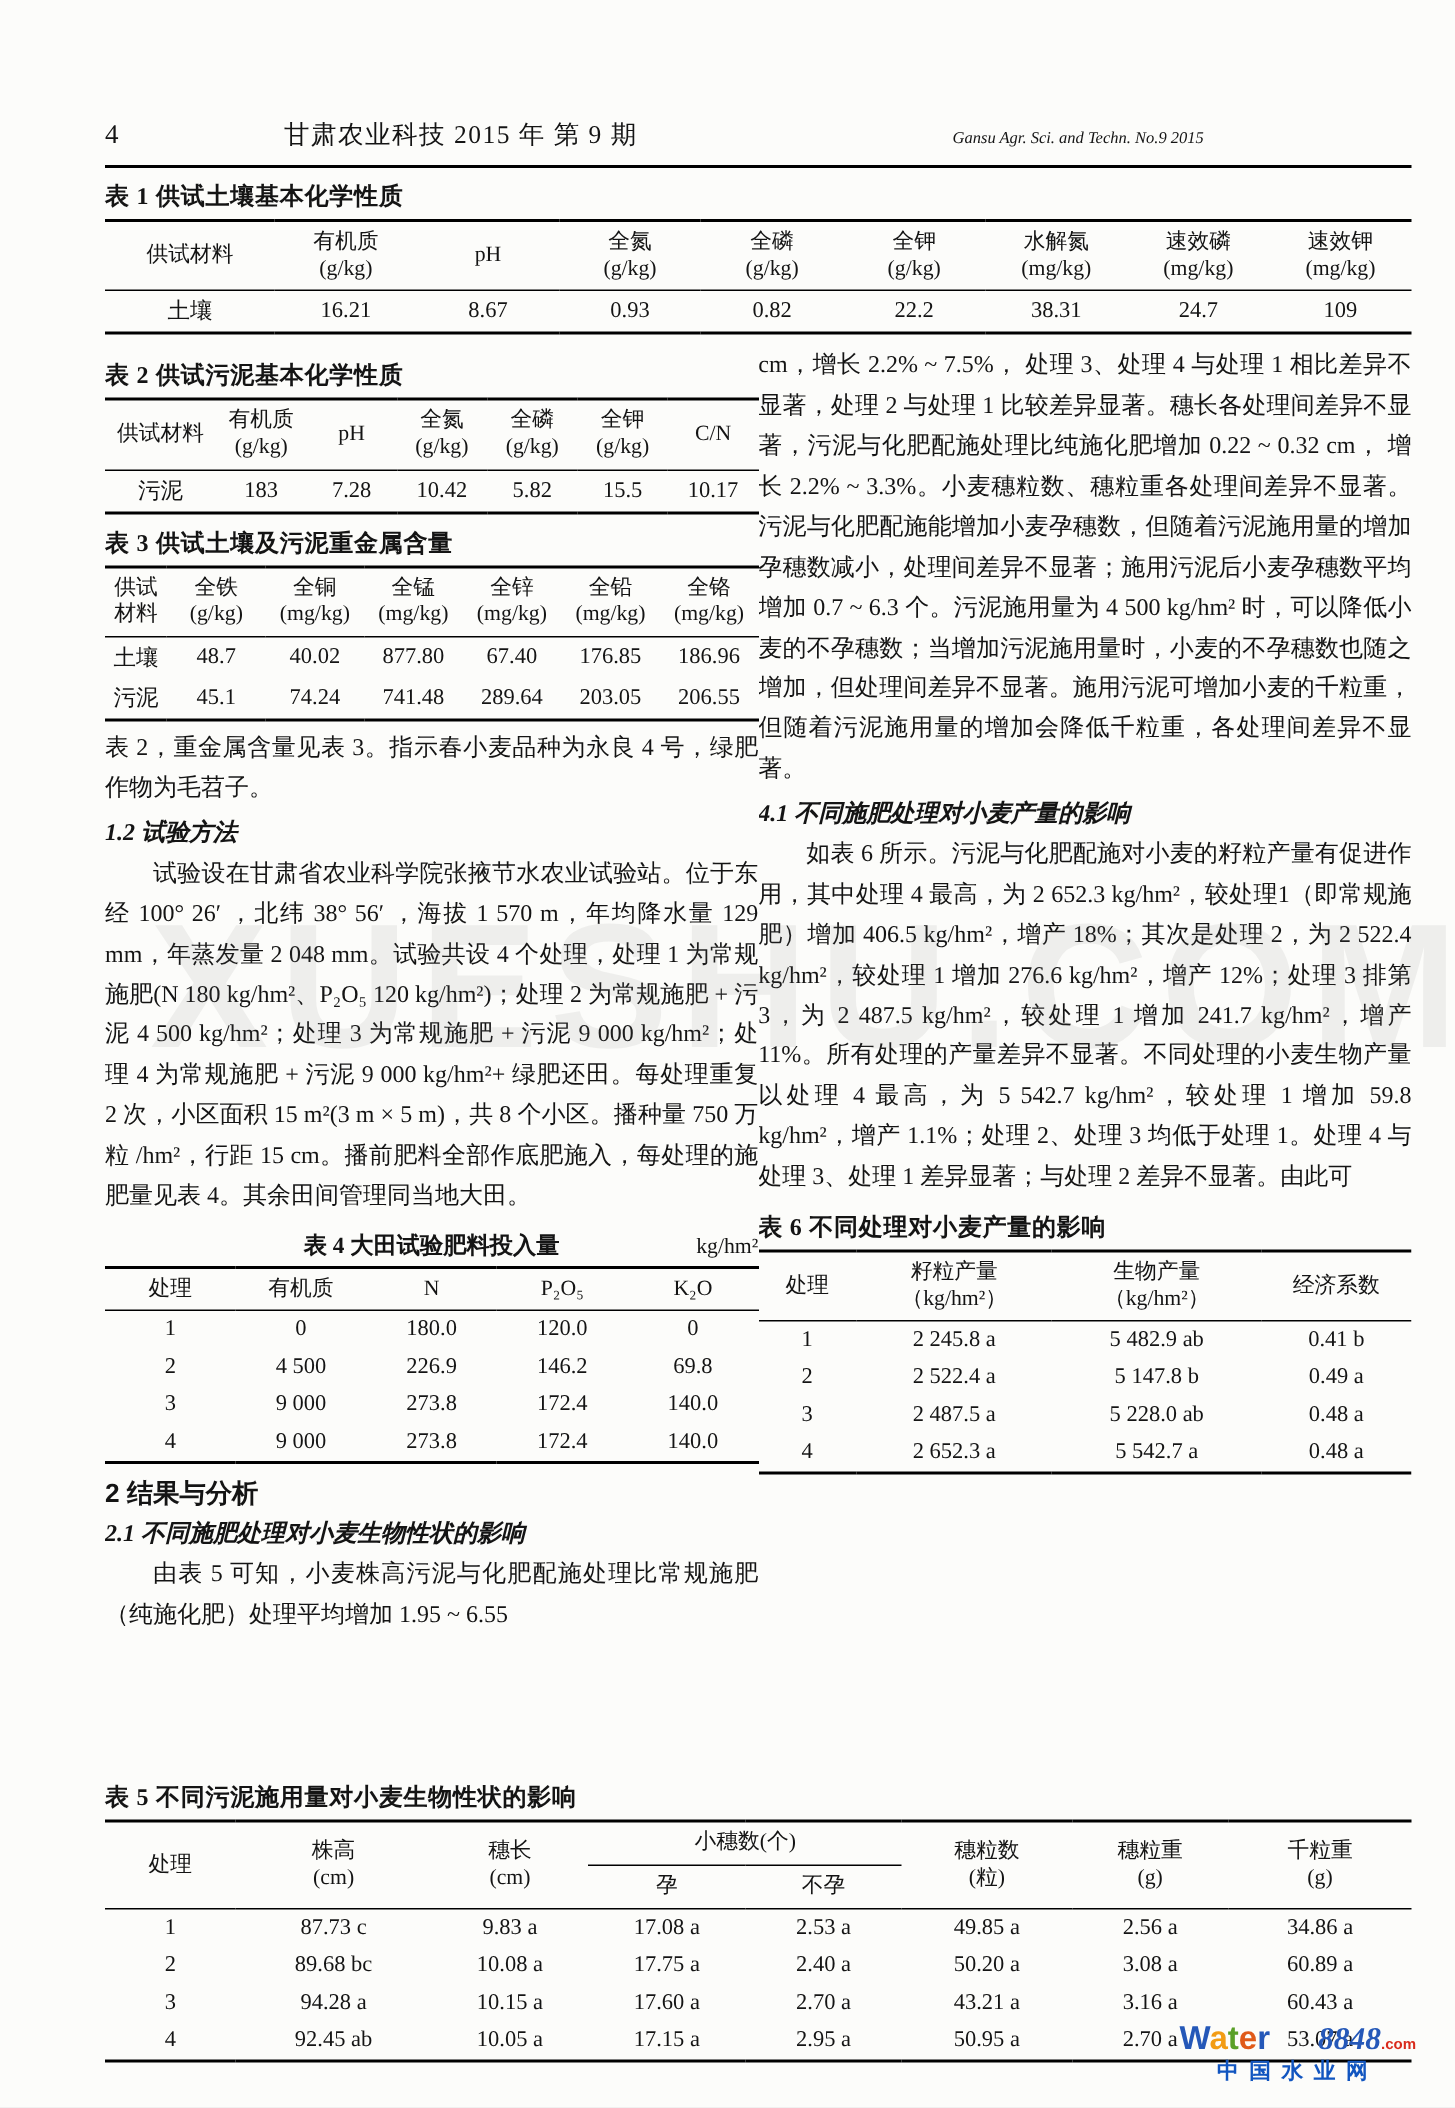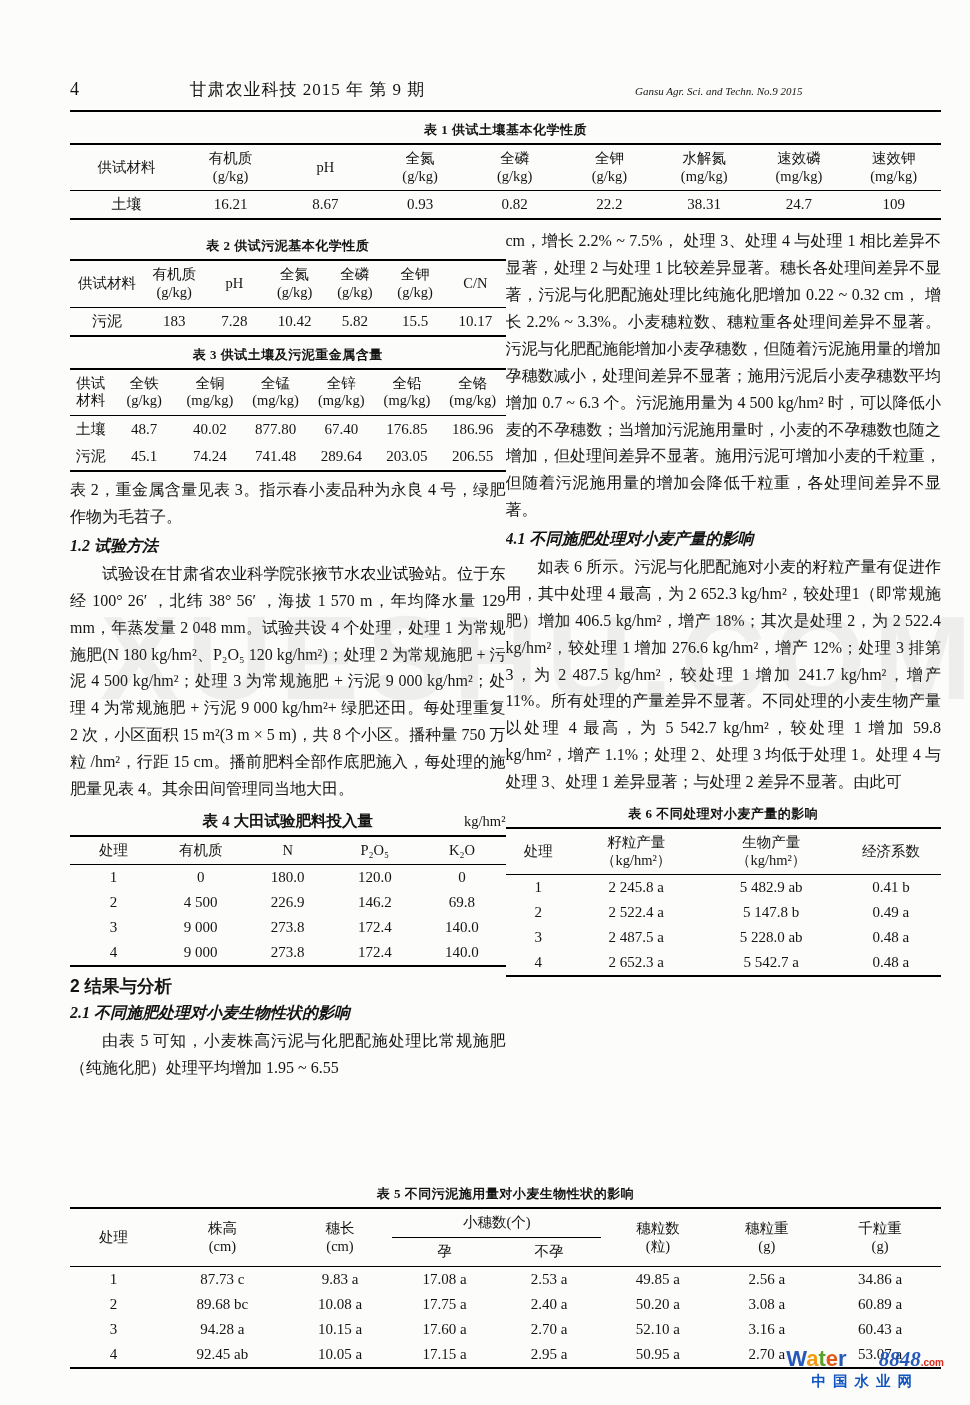--- a/index.html
+++ b/index.html
@@ -15,21 +15,21 @@
     font-family:"Liberation Sans",sans-serif; pointer-events:none;
   }
   
   .pagehead{display:flex; align-items:baseline; font-size:17px;}
   .pgnum{width:48px; font-size:18px;}
   .jcn{flex:0.92; text-align:center; letter-spacing:1px;}
   .jen{flex:1.08; text-align:center; font-style:italic; font-size:11px;}
   .headrule{height:0; border-top:2.6px solid #000; margin-top:9px;}
 
   
-  .tbl-title{ text-align:center; font-weight:bold; font-size:13px; margin:9px 0 4px; letter-spacing:0.5px;}
+  .tbl-title{ font-weight:bold; font-size:16px; margin:9px 0 4px; letter-spacing:0.5px;}
   table.sci{ width:100%; border-collapse:collapse; border-top:2.3px solid #000; border-bottom:2.3px solid #000; table-layout:fixed;}
   table.sci thead{ border-bottom:1.3px solid #000; }
   table.sci th{ font-weight:normal; white-space:pre-line; text-align:center; vertical-align:middle; font-size:14.5px; line-height:1.22; padding:5px 0;}
   table.sci td{ text-align:center; font-size:15px; padding:4px 0; }
 
   
   .cols{ display:flex; margin-top:8px; height:948px; overflow:hidden; }
   .col{ flex:1; min-width:0; overflow:hidden; }
 
   p.para{ margin:0; font-size:16px; line-height:1.68; text-align:justify; }
@@ -398,21 +398,21 @@
             <td>50.20 a</td>
             <td>3.08 a</td>
             <td>60.89 a</td>
           </tr>
           <tr>
             <td>3</td>
             <td>94.28 a</td>
             <td>10.15 a</td>
             <td>17.60 a</td>
             <td>2.70 a</td>
-            <td>52.10 a</td>
+            <td>43.21 a</td>
             <td>3.16 a</td>
             <td>60.43 a</td>
           </tr>
           <tr>
             <td>4</td>
             <td>92.45 ab</td>
             <td>10.05 a</td>
             <td>17.15 a</td>
             <td>2.95 a</td>
             <td>50.95 a</td>

